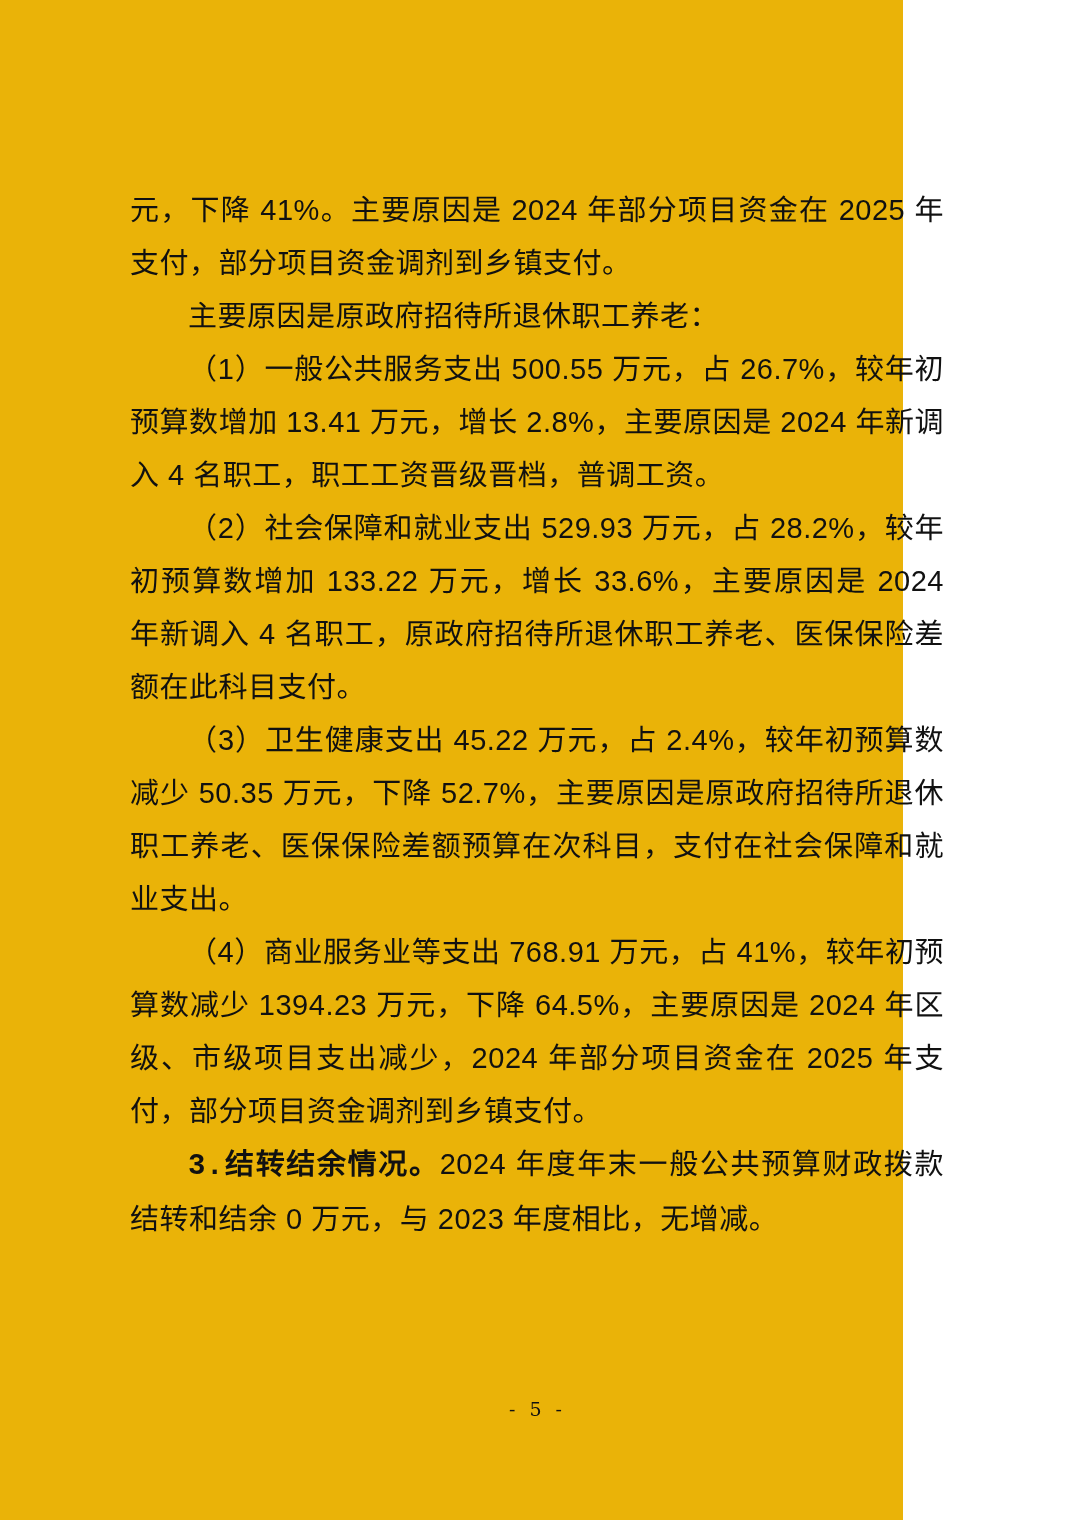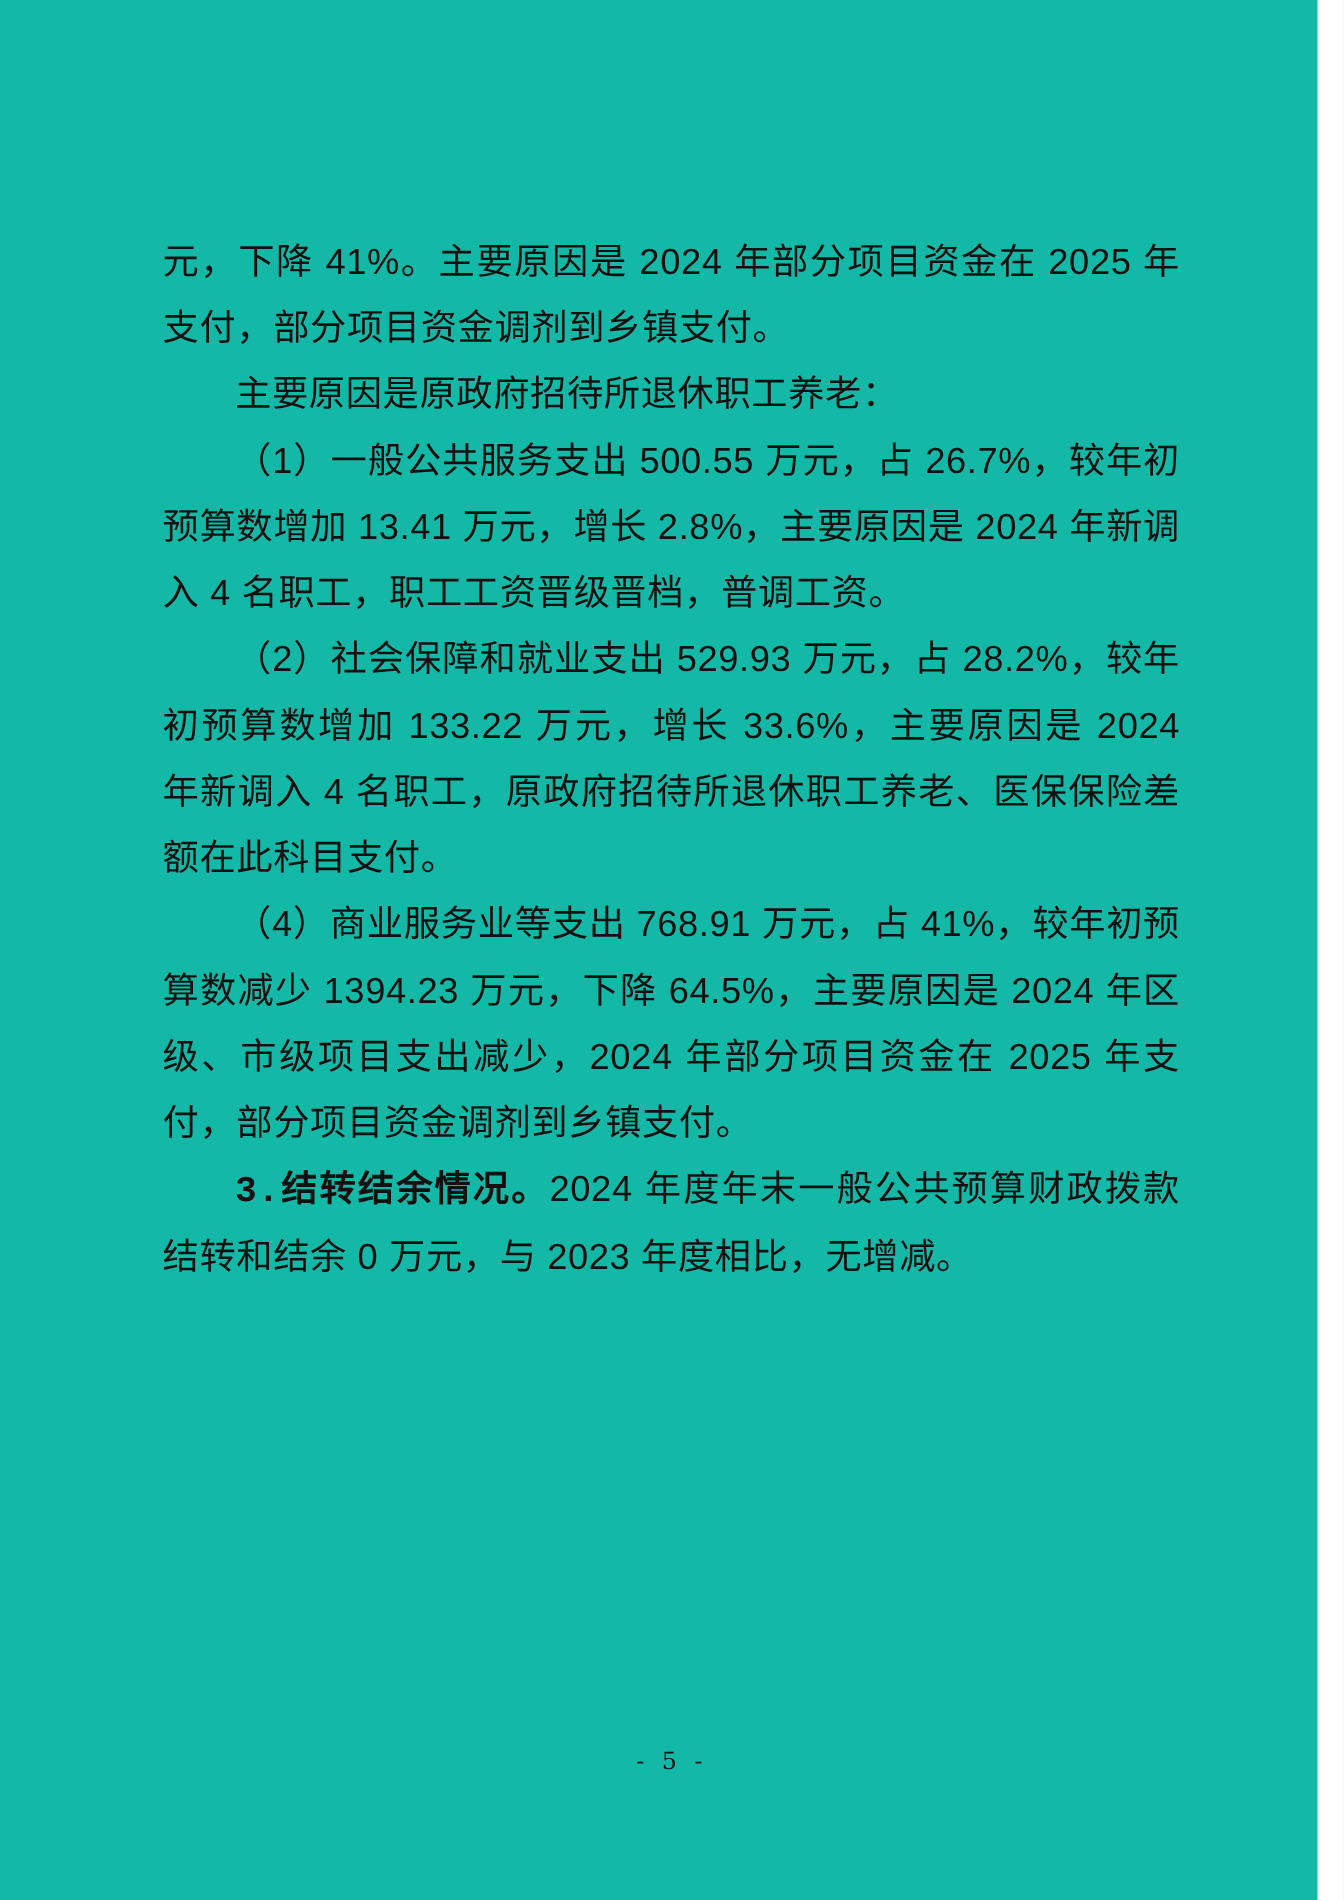--- a/index.html
+++ b/index.html
@@ -12,23 +12,23 @@
     height: 1520px;
     position: relative;
     overflow: hidden;
     font-family: "Liberation Sans", "DejaVu Sans", sans-serif;
     color: #111111;
   }
   .sheet {
     position: absolute;
     left: 0;
     top: 0;
-    width: 1054px;
+    width: 903px;
     height: 1520px;
-    background: #14b8a6;
+    background: #eab308;
   }
   .doc-body {
     position: absolute;
     left: 130px;
     top: 184px;
     width: 814px;
   }
   .doc-body p {
     margin: 0;
     padding: 0;
@@ -66,20 +66,21 @@
   <div class="doc-body">
 
     <p>元，下降 41%。主要原因是 2024 年部分项目资金在 2025 年支付，部分项目资金调剂到乡镇支付。</p>
 
     <p class="indent">主要原因是原政府招待所退休职工养老：</p>
 
     <p class="indent">（1）一般公共服务支出 500.55 万元，占 26.7%，较年初预算数增加 13.41 万元，增长 2.8%，主要原因是 2024 年新调入 4 名职工，职工工资晋级晋档，普调工资。</p>
 
     <p class="indent">（2）社会保障和就业支出 529.93 万元，占 28.2%，较年初预算数增加 133.22 万元，增长 33.6%，主要原因是 2024 年新调入 4 名职工，原政府招待所退休职工养老、医保保险差额在此科目支付。</p>
 
+    <p class="indent">（3）卫生健康支出 45.22 万元，占 2.4%，较年初预算数减少 50.35 万元，下降 52.7%，主要原因是原政府招待所退休职工养老、医保保险差额预算在次科目，支付在社会保障和就业支出。</p>
 
     <p class="indent">（4）商业服务业等支出 768.91 万元，占 41%，较年初预算数减少 1394.23 万元，下降 64.5%，主要原因是 2024 年区级、市级项目支出减少，2024 年部分项目资金在 2025 年支付，部分项目资金调剂到乡镇支付。</p>
 
 
     <p class="indent"><span class="lead-bold">3.结转结余情况。</span><span>2024 年度年末一般公共预算财政拨款结转和结余 0 万元，与 2023 年度相比，无增减。</span></p>
 
   </div>
 
   <div class="page-footer">- 5 -</div>
 

